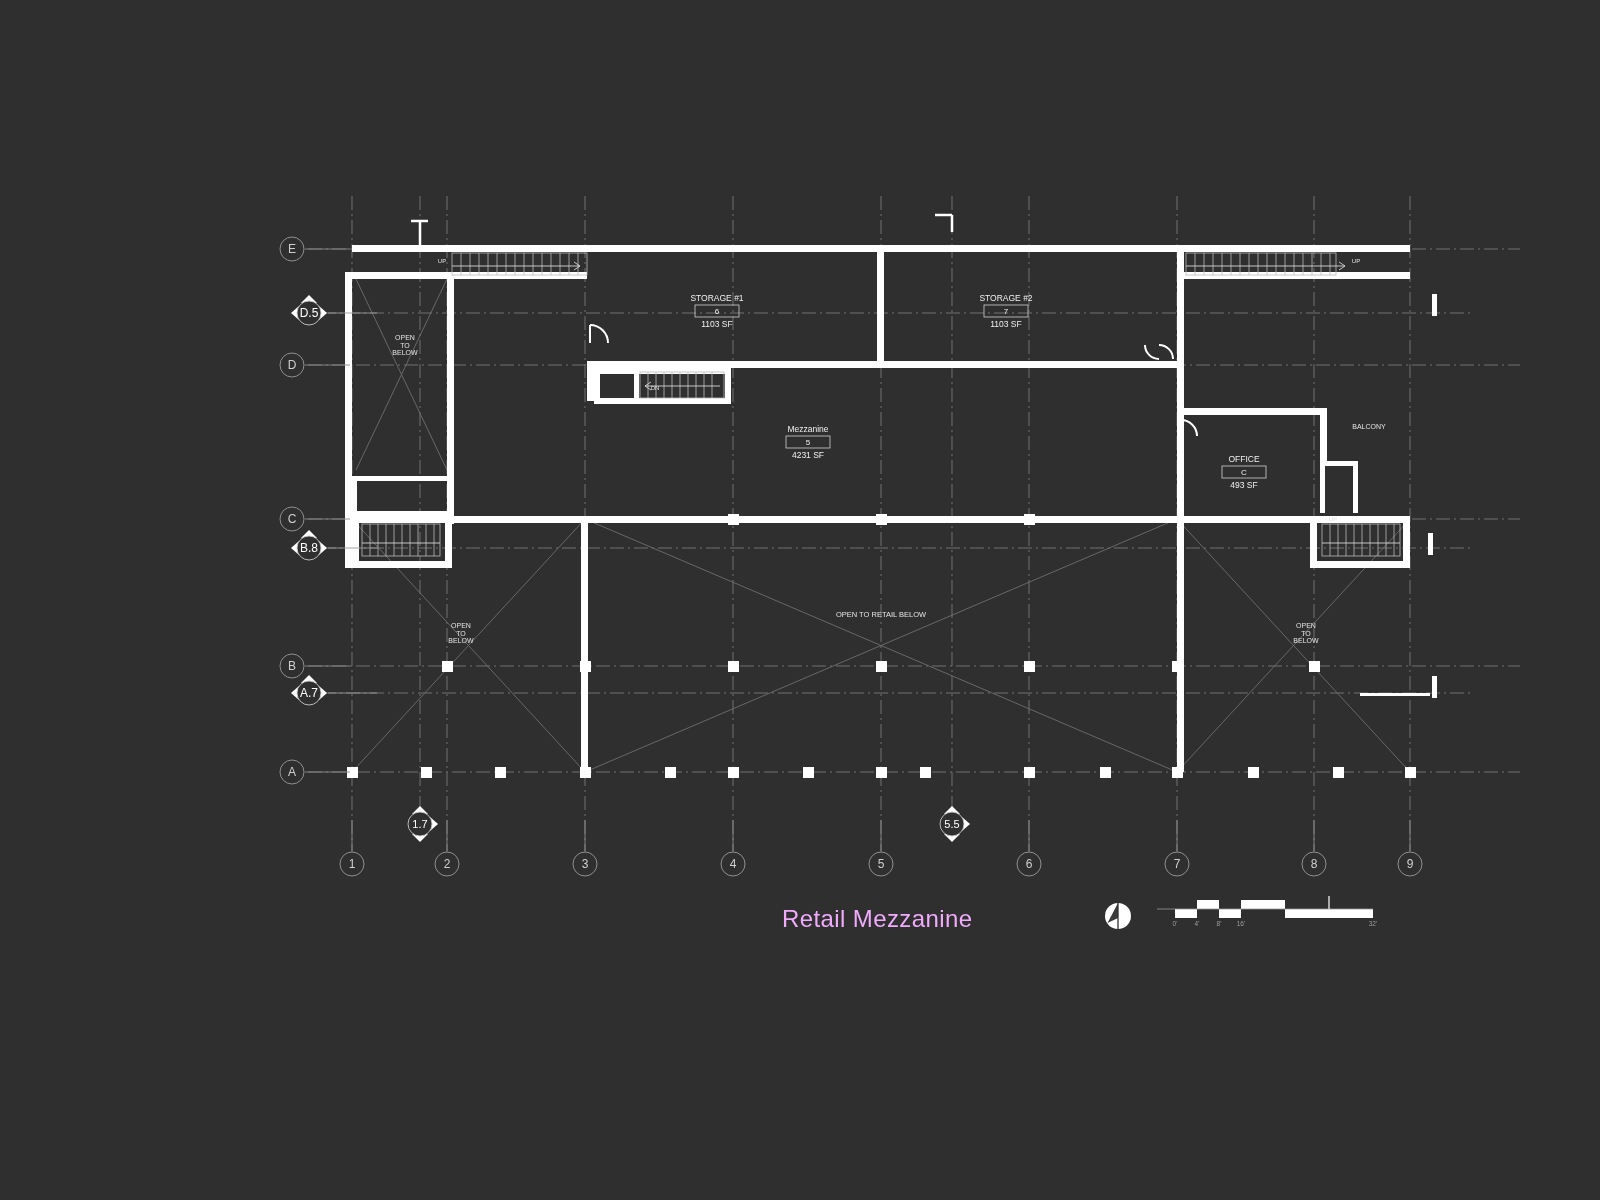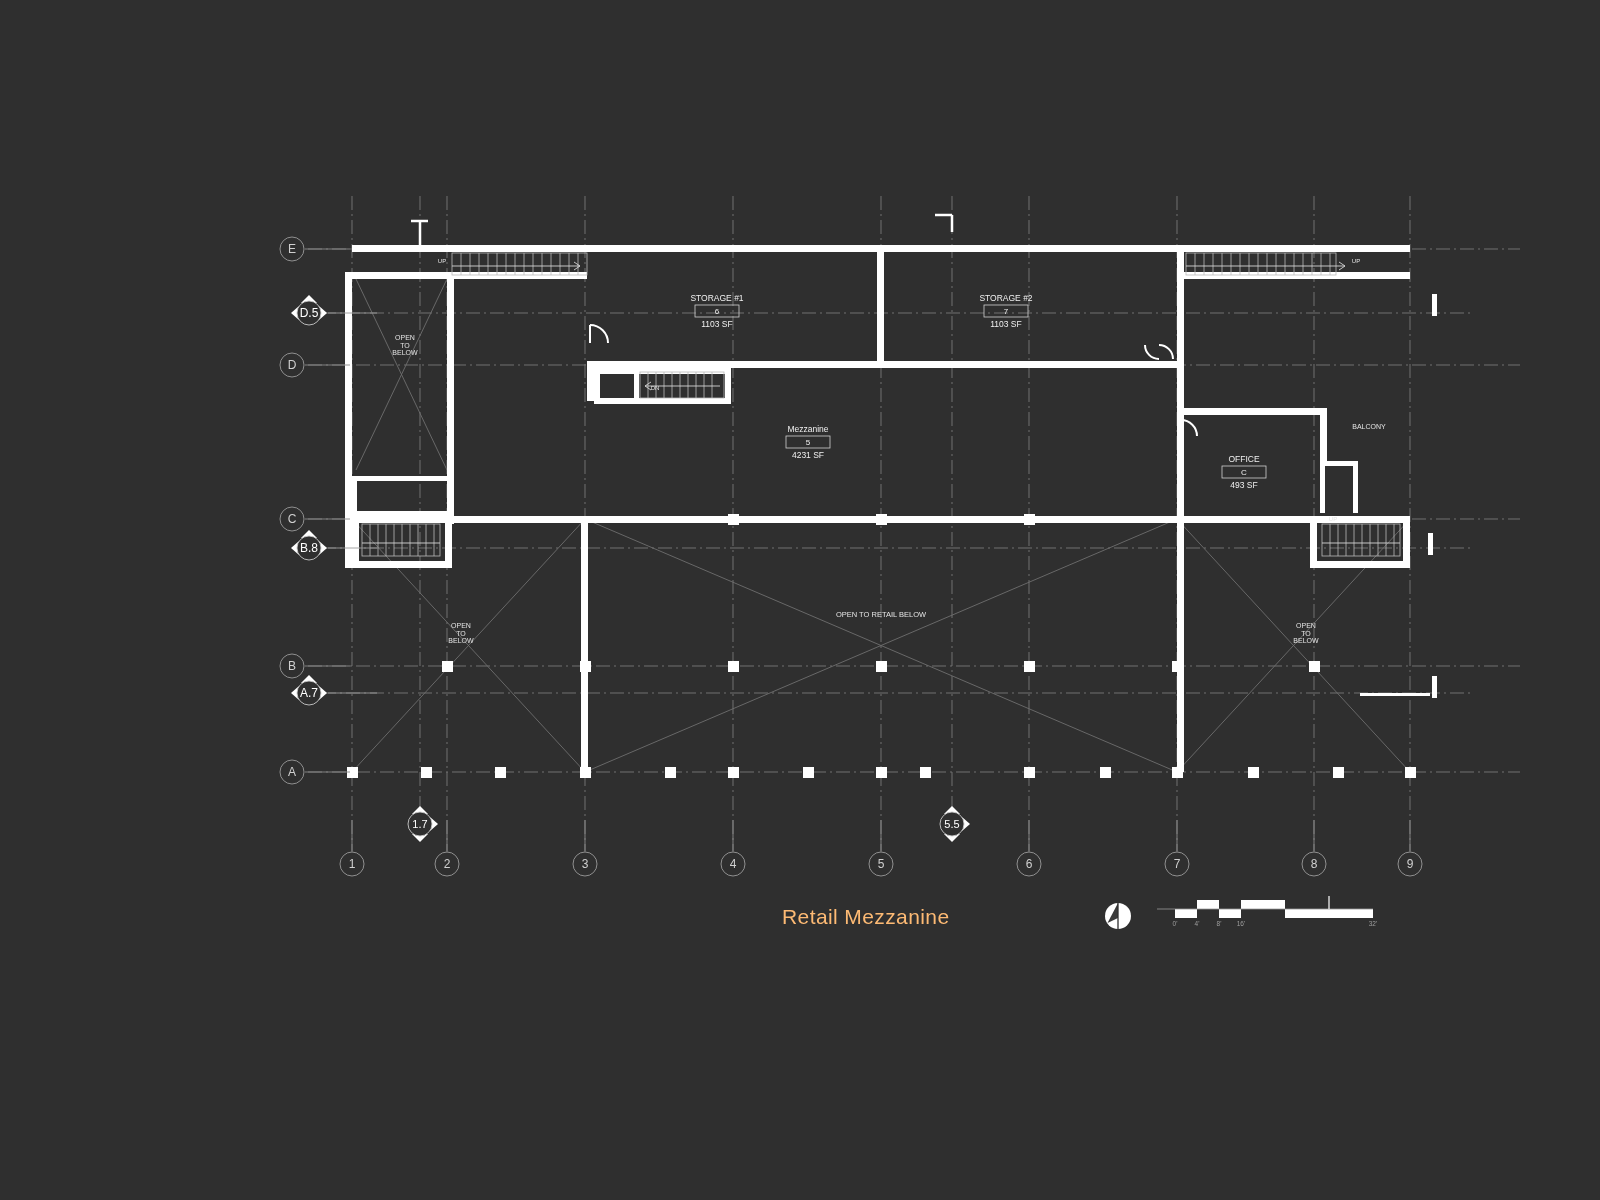--- a/index.html
+++ b/index.html
@@ -1,20 +1,20 @@
 <!DOCTYPE html>
 <html><head>
 <meta charset="utf-8">
 <style>
   html,body{margin:0;padding:0;background:#2f2f2f;}
   body{width:1600px;height:1200px;overflow:hidden;
        font-family:"Liberation Sans","DejaVu Sans",sans-serif;color:#fff;}
   #stage{position:relative;width:1600px;height:1200px;background:#2f2f2f;}
   svg{position:absolute;left:0;top:0;}
-  .ttl{position:absolute;font-size:21px;letter-spacing:.4px;color:#fdba74;}
+  .ttl{position:absolute;font-size:24px;letter-spacing:.4px;color:#f0abfc;}
 </style>
 </head>
 <body>
 
 <div id="stage">
 
 <svg width="1600" height="1200" viewBox="0 0 1600 1200">
 
   <defs>
     <pattern id="stairhatch" width="6" height="6" patternUnits="userSpaceOnUse">

